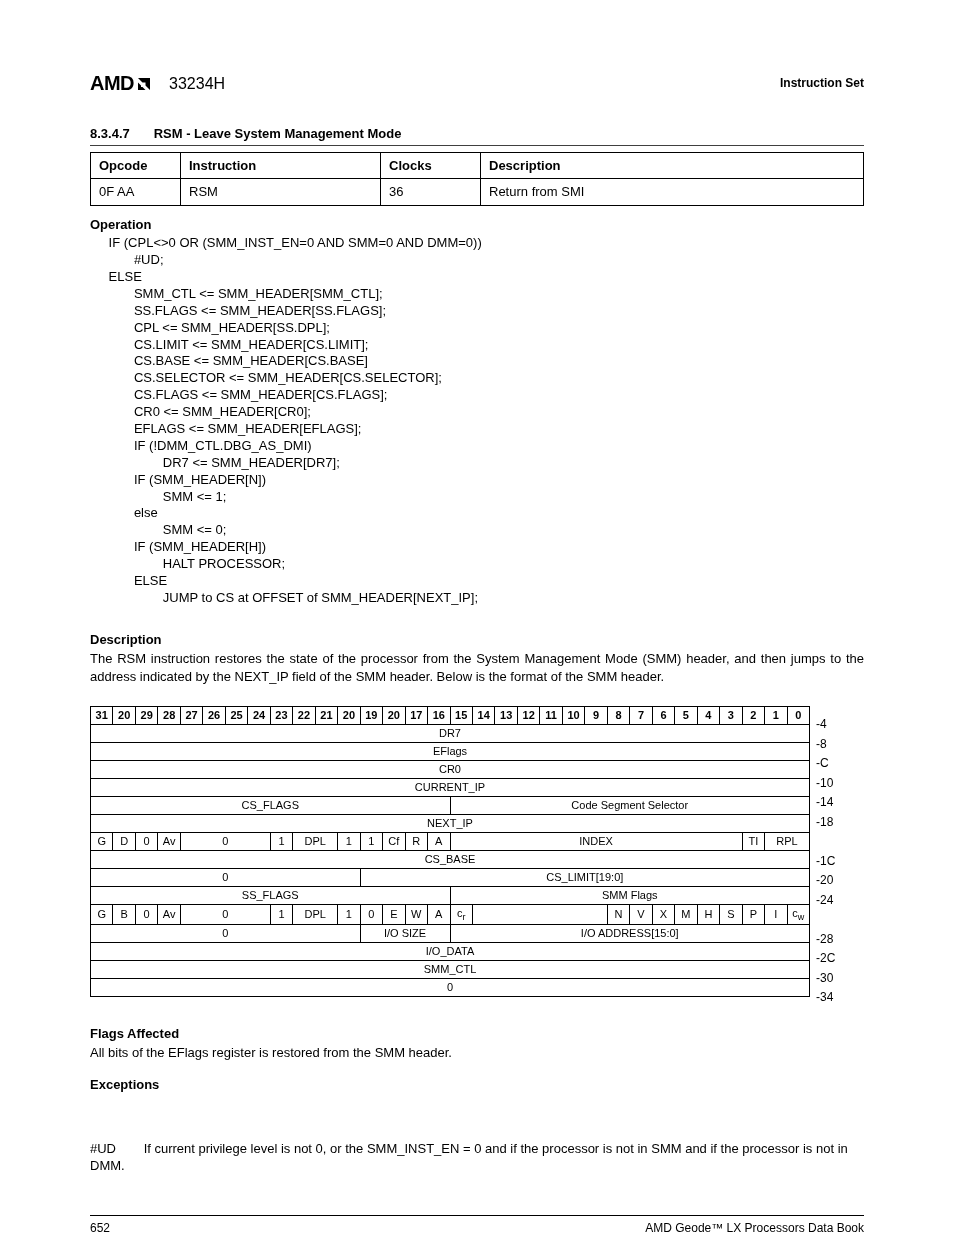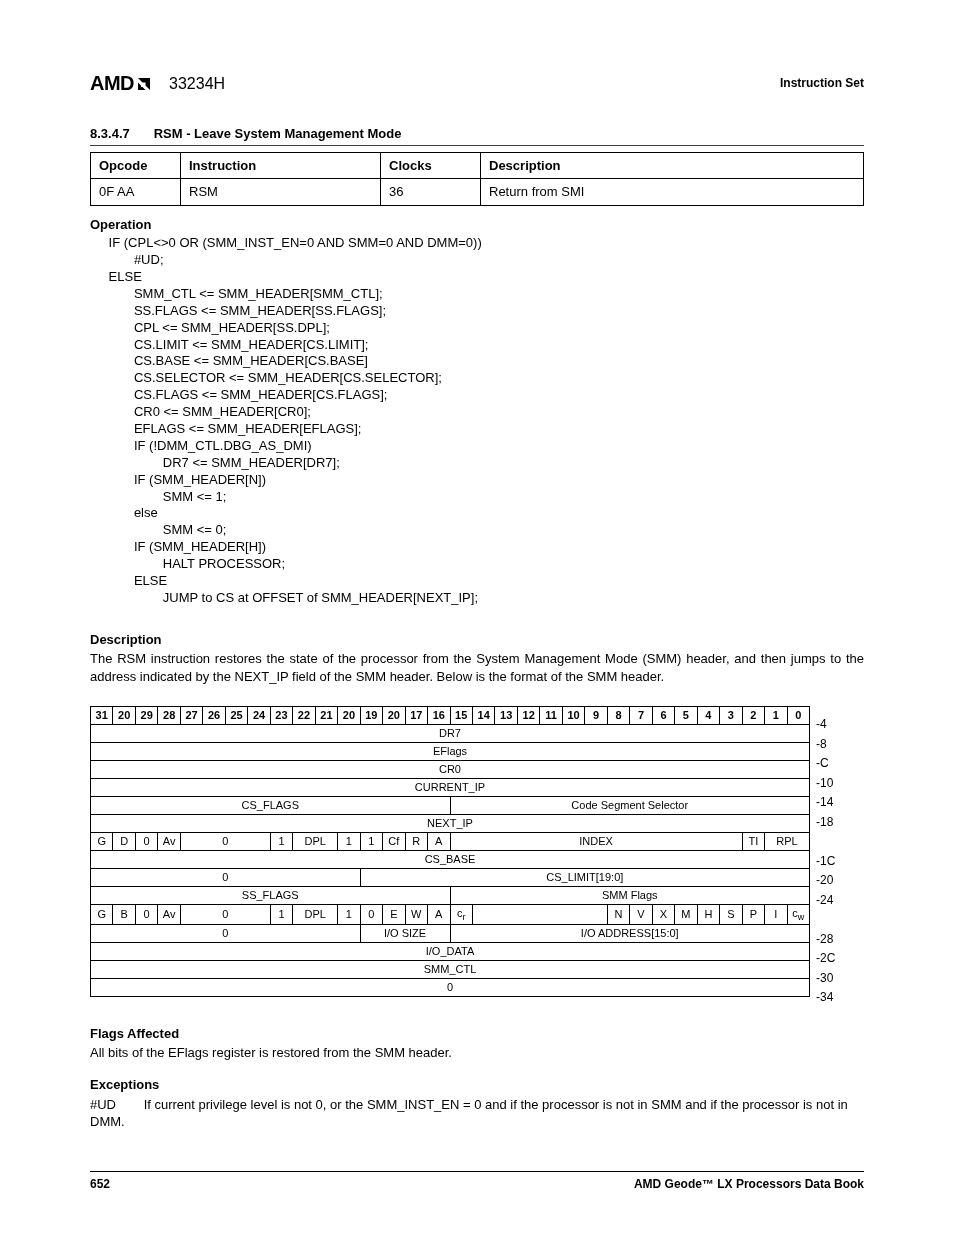--- a/index.html
+++ b/index.html
@@ -70,21 +70,21 @@
   }
   .offsets div { height: 19.5px; display: flex; align-items: center; }
   .offsets .blank { height: 19px; }
   .footer {
     display: flex;
     justify-content: space-between;
     border-top: 1px solid #000;
     padding-top: 4px;
     margin-top: 40px;
     font-size: 12px;
-    font-weight: bold;
+    font-weight: normal;
   }
   sub { font-size: 9px; }
 </style>
 </head>
 <body>
 
 <div class="header-row">
   <div style="display:flex; align-items:center; gap:16px;">
     <div class="logo">
       <span class="logo-text">AMD</span>
@@ -289,20 +289,20 @@
   <div>-30</div>
   <div>-34</div>
 </div>
 </div>
 
 <div class="subhead" style="margin-top:18px">Flags Affected</div>
 <div>All bits of the EFlags register is restored from the SMM header.</div>
 
 <div class="subhead" style="margin-top:14px">Exceptions</div>
 <div>
-  <span style="display:inline-block; width:50px;">#UD</span>
+  <span style="display:inline-block; width:50px;margin-top:44px;">#UD</span>
   <span>If current privilege level is not 0, or the SMM_INST_EN = 0 and if the processor is not in SMM and if the processor is not in DMM.</span>
 </div>
 
 <div class="footer">
   <span>652</span>
   <span>AMD Geode™ LX Processors Data Book</span>
 </div>
 
 </body></html>

